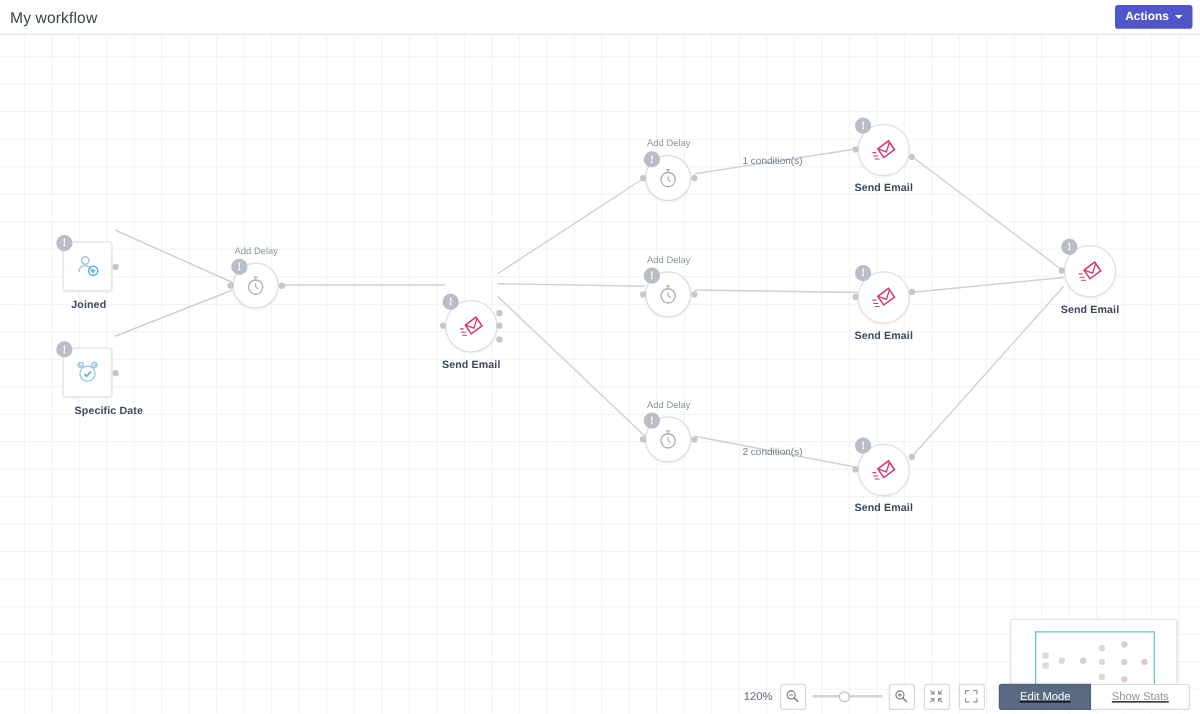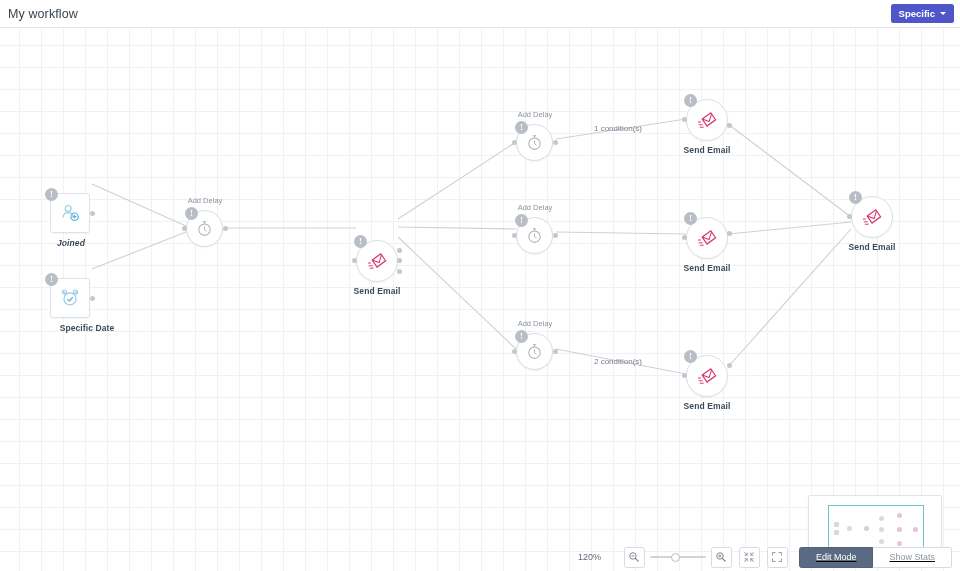--- a/index.html
+++ b/index.html
@@ -108,21 +108,21 @@
   .mini-node { position: absolute; background: #d7dbe1; border-radius: 1px; }
   .mini-dot { position: absolute; background: #e1c8d2; border-radius: 50%; }
 
   
   .toolbar {
     position: absolute; left: 0; bottom: 0; width: 960px; height: 28px;
     display: flex; align-items: center; justify-content: flex-end;
     gap: 0; padding-right: 8px;
   }
   .zoom-pct {
-    font-size: 9px; color: #5f6a77; margin-right: 23px; font-weight: 400;
+    font-size: 9px; color: #5f6a77; margin-right: 6px; font-weight: 400;
   }
   .icon-btn {
     width: 21px; height: 21px; background: #ffffff;
     border: 1px solid #d8dce1; border-radius: 2.5px;
     display: flex; align-items: center; justify-content: center;
     cursor: pointer; margin: 0;
   }
   .slider {
     position: relative; width: 56px; height: 21px;
     margin: 0 5px; display: flex; align-items: center; cursor: pointer;
@@ -153,21 +153,21 @@
   }
 </style>
 </head>
 <body>
 
 <div class="app">
 
   <div class="header">
     <div class="page-title">My workflow</div>
     <button class="actions-btn">
-      <span>Specific</span>
+      <span>Actions</span>
       <span class="caret"></span>
     </button>
   </div>
 
   <div class="canvas">
 
     <svg class="edges" viewBox="0 0 960 542">
       <g stroke="#ccd1d8" stroke-width="1.1" fill="none">
 
         <path d="M92,155 L186,197"></path>
@@ -195,21 +195,21 @@
       <div class="badge" style="left:-5px; top:-5px;">!</div>
       <div class="trigger-box">
         <svg width="22" height="22" viewBox="0 0 24 24">
           <circle cx="10" cy="7" r="3.2" fill="none" stroke="#9ecbe6" stroke-width="1.3"></circle>
           <path d="M4.5 17 C4.5 13.2 7 11.5 10 11.5 C13 11.5 15.5 13.2 15.5 17" fill="none" stroke="#9ecbe6" stroke-width="1.3"></path>
           <circle cx="17" cy="16" r="4" fill="none" stroke="#53b8dd" stroke-width="1.3"></circle>
           <path d="M17 14v4M15 16h4" stroke="#53b8dd" stroke-width="1.2"></path>
         </svg>
       </div>
       <div class="port" style="left:40px; top:18px;"></div>
-      <div class="node-label" style="top:45px;font-style:italic;">Joined</div>
+      <div class="node-label" style="top:45px;">Joined</div>
     </div>
 
     <div class="node" style="left:50px; top:249px; width:42px;">
       <div class="badge" style="left:-5px; top:-5px;">!</div>
       <div class="trigger-box">
         <svg width="22" height="22" viewBox="0 0 24 24">
           <circle cx="12" cy="13" r="6.6" fill="none" stroke="#9ecbe6" stroke-width="1.3"></circle>
           <path d="M6.5 6.5 L4 4.5 M17.5 6.5 L20 4.5" stroke="#9ecbe6" stroke-width="1.3"></path>
           <circle cx="6" cy="5.5" r="2.2" fill="none" stroke="#9ecbe6" stroke-width="1.3"></circle>
           <circle cx="18" cy="5.5" r="2.2" fill="none" stroke="#9ecbe6" stroke-width="1.3"></circle>

